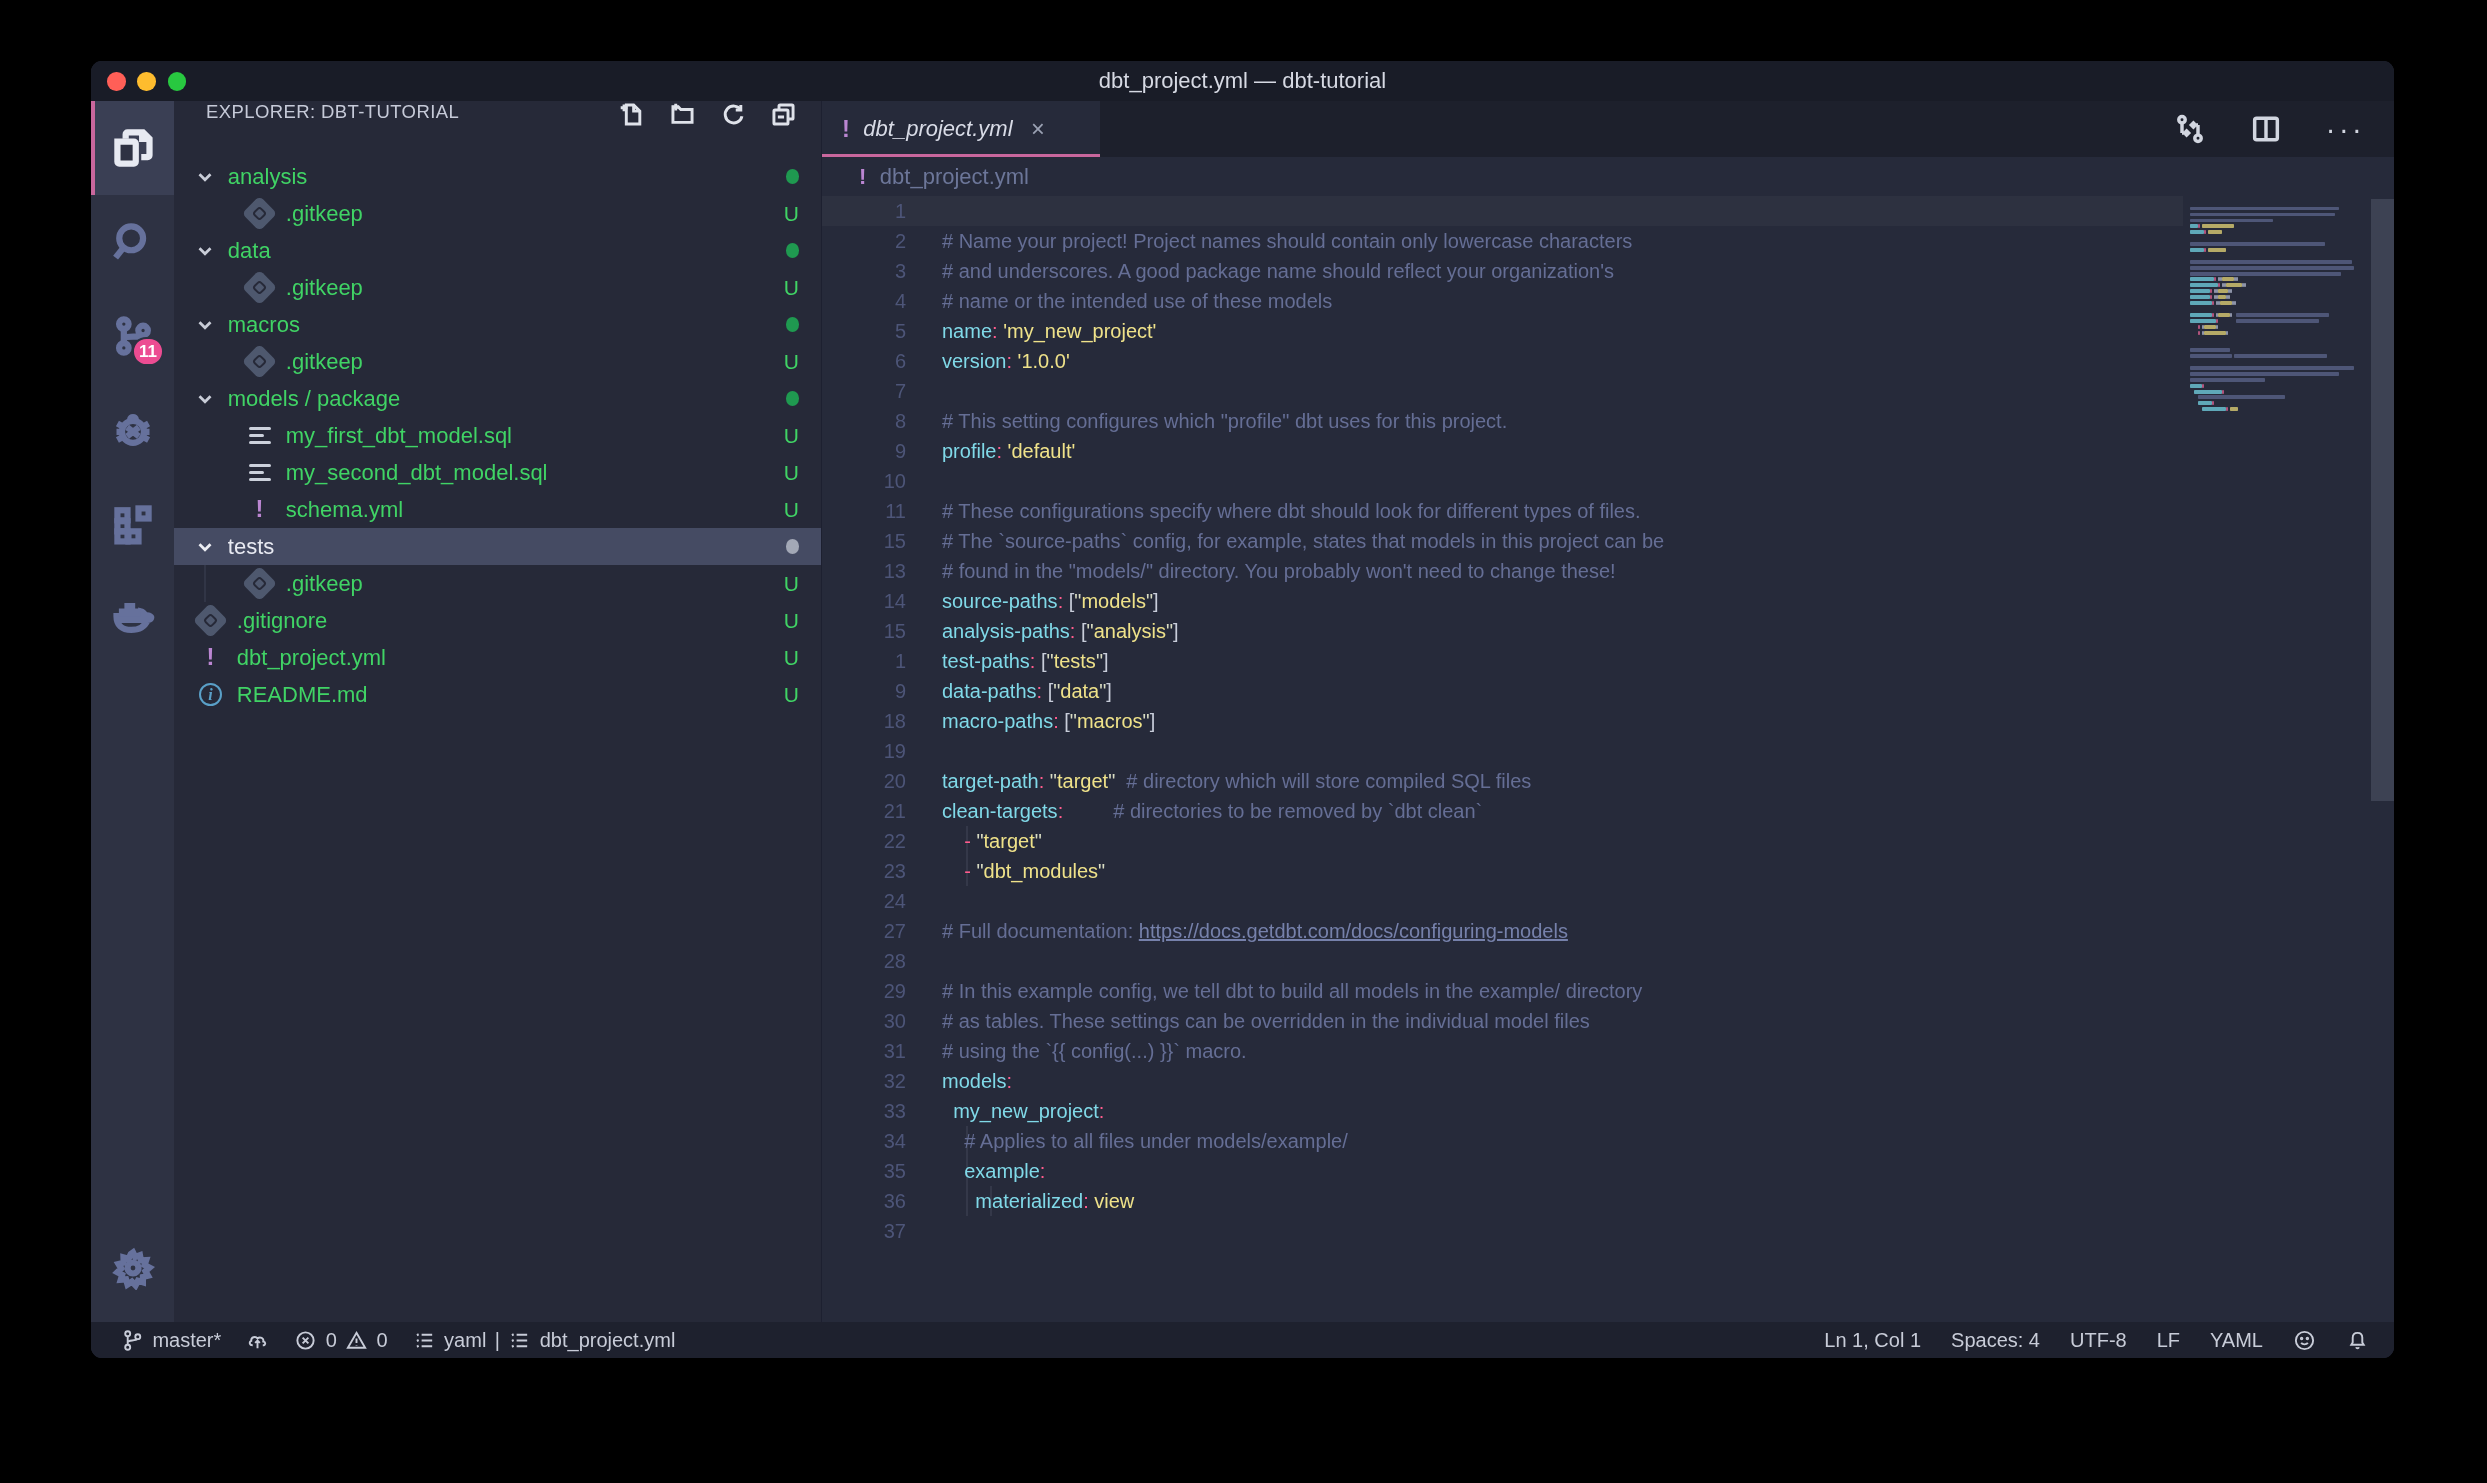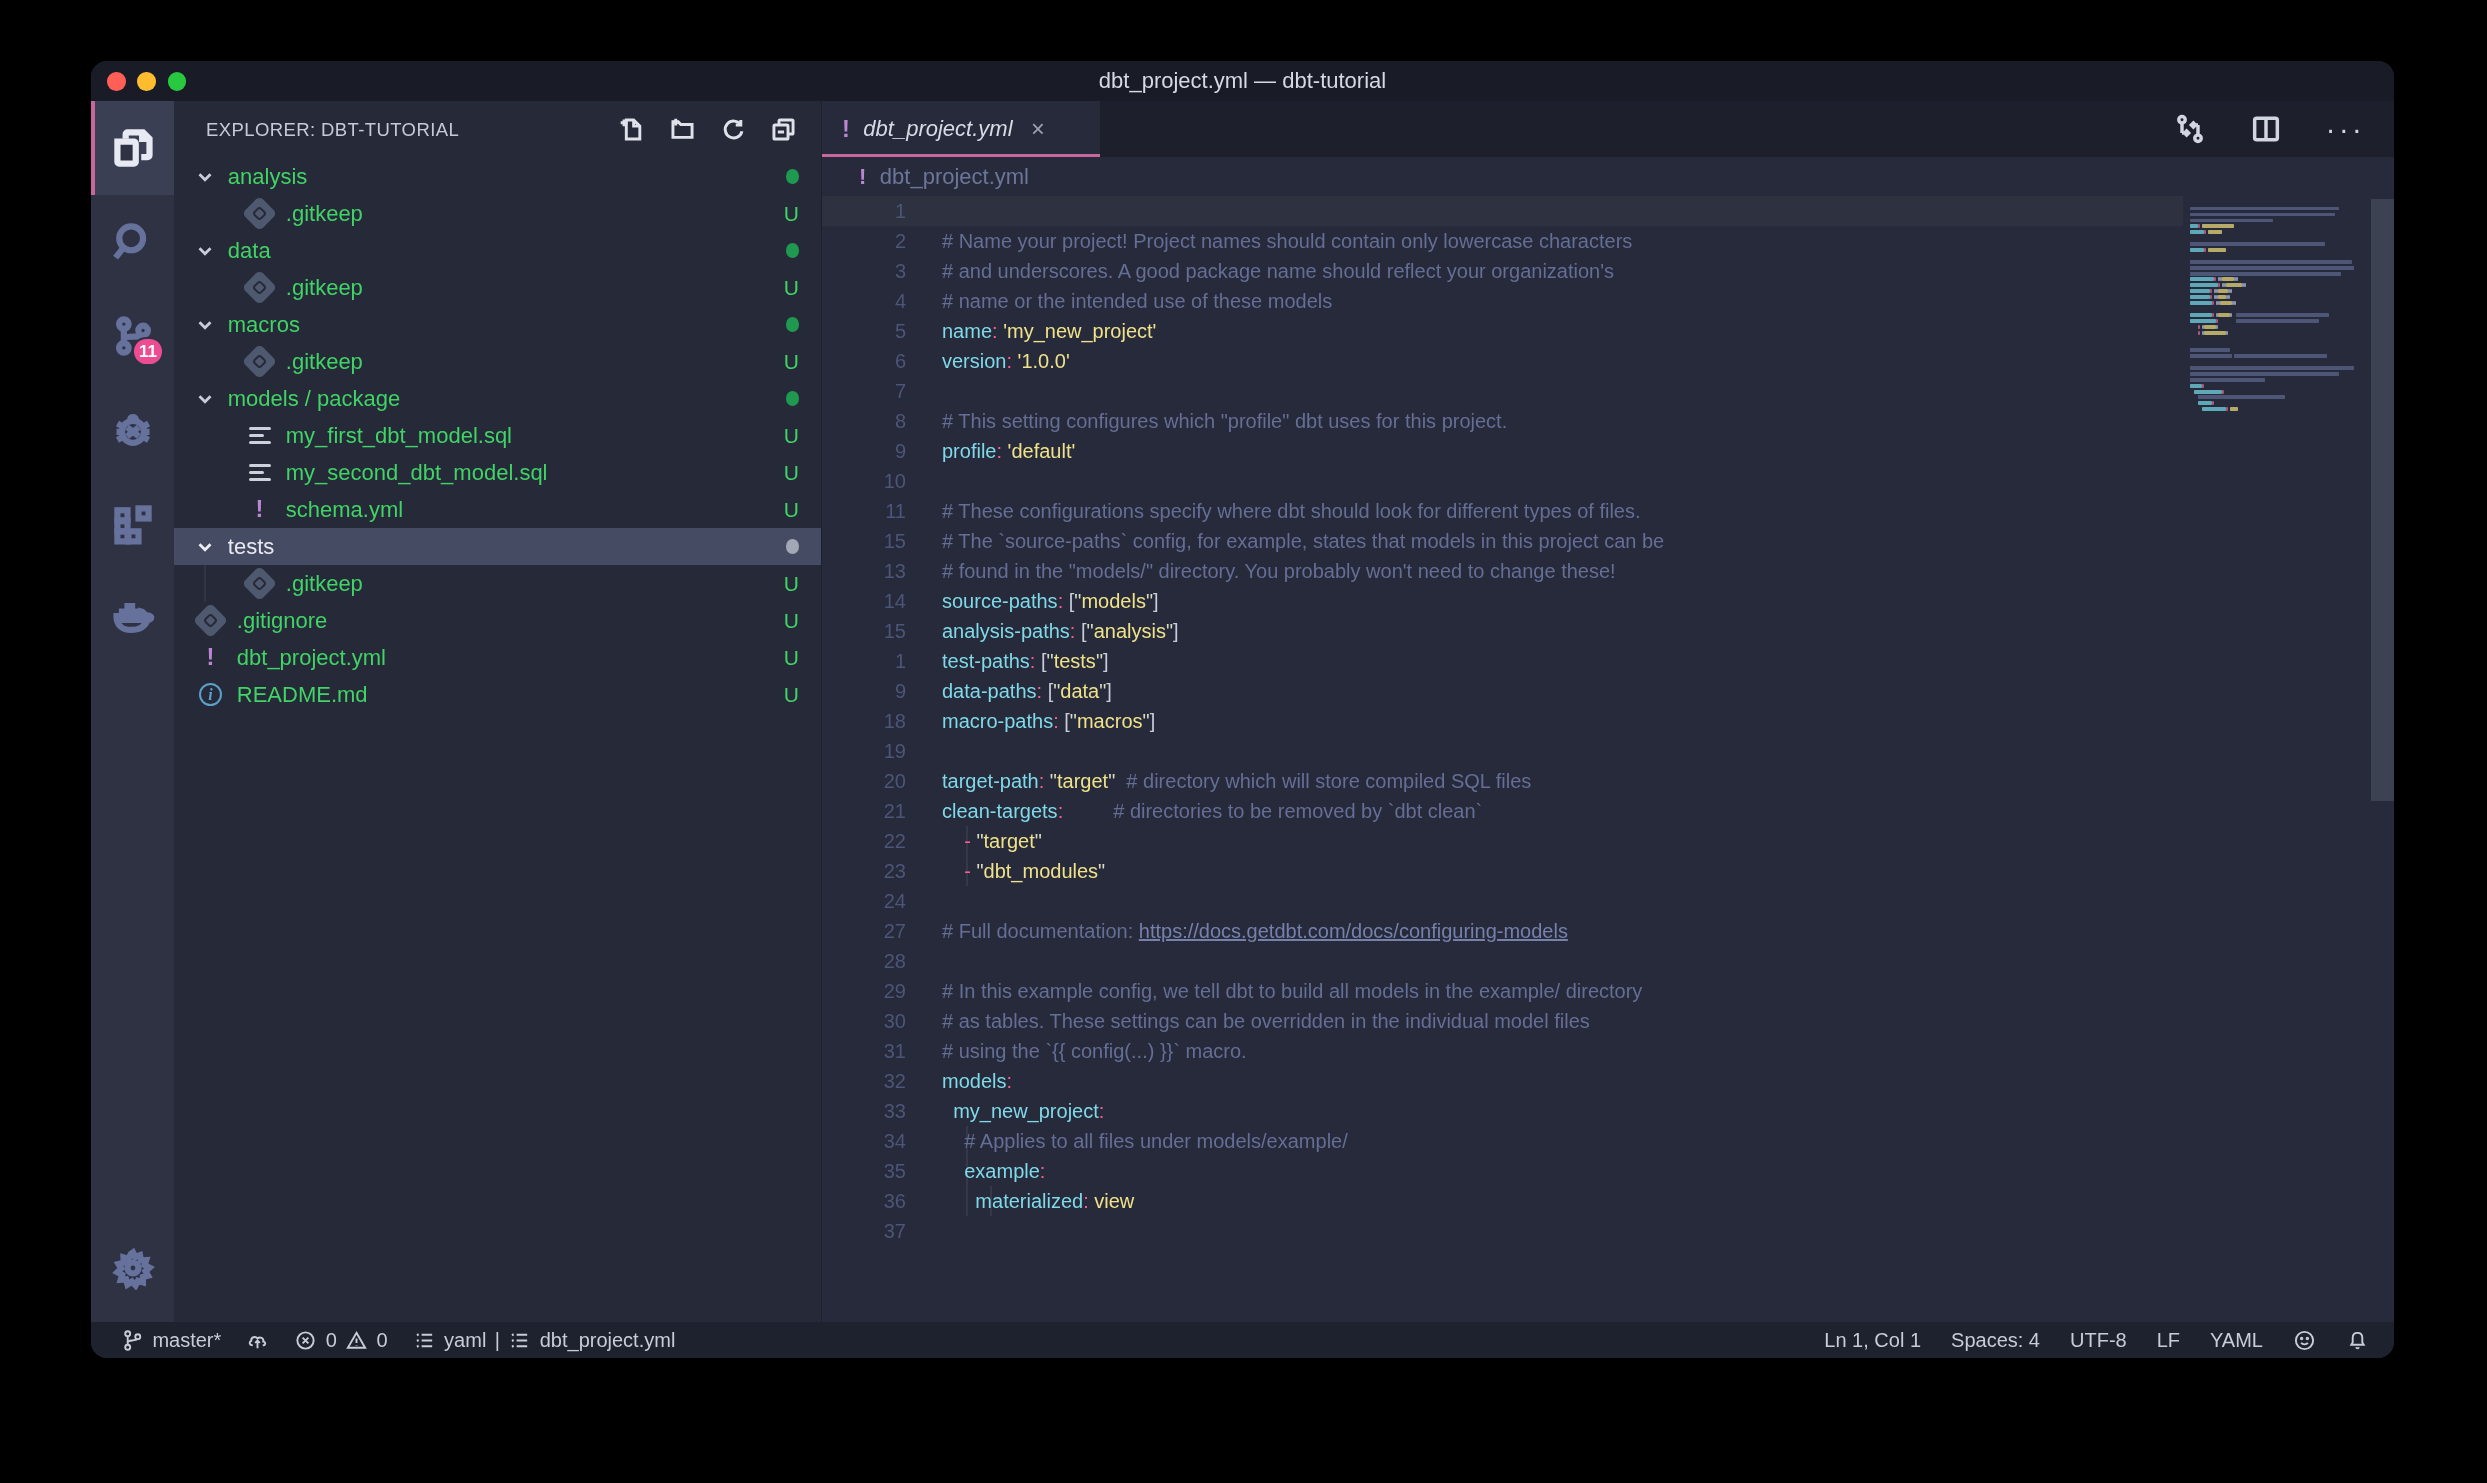--- a/index.html
+++ b/index.html
@@ -1,18 +1,18 @@
 <!DOCTYPE html>
 <html style="font-size:13.5px"><head>
 <meta charset="utf-8">
 <style>
   html,body{margin:0;padding:0;background:#000;width:2487px;height:1484px;overflow:hidden;}
   *{box-sizing:border-box;font-family:"Liberation Sans",sans-serif;}
   #stage{position:relative;width:2487px;height:1484px;background:#000;}
-  #window{position:absolute;left:91px;top:61px;width:2303px;height:1297px;background:#262a3a;border-radius:16px;overflow:hidden;display:flex;flex-direction:column;}
+  #window{position:absolute;left:91px;top:61px;width:2303px;height:1297px;background:#262a3a;border-radius:11px;overflow:hidden;display:flex;flex-direction:column;}
 
   
   .titlebar{height:40px;flex:0 0 40px;background:#191c27;position:relative;display:flex;align-items:center;justify-content:center;}
   .traffic{position:absolute;left:16px;top:11px;display:flex;gap:11.8px;}
   .tl{width:18.5px;height:18.5px;border-radius:50%;}
   .tl.red{background:#ff5f57;}.tl.yellow{background:#febc2e;}.tl.green{background:#28c840;}
   .wintitle{color:#d6d9e3;font-size:22px;}
 
   
   .main{flex:1;display:flex;min-height:0;}
@@ -22,21 +22,21 @@
   .act-item{height:94px;display:flex;align-items:center;justify-content:center;position:relative;cursor:pointer;}
   .act-item svg{width:44px;height:44px;stroke:#66719c;fill:none;stroke-width:3.4;}
   .act-item.active{background:#3a3f54;}
   .act-item.active:before{content:"";position:absolute;left:0;top:0;bottom:0;width:4.2px;background:#c9679d;}
   .act-item.active svg{stroke:#e7eaf2;}
   .act-badge{position:absolute;right:10px;bottom:17px;background:#ec4c92;color:#fff;font-size:17px;font-weight:bold;min-width:32px;height:29px;border-radius:14.3px;display:flex;align-items:center;justify-content:center;border:2.5px solid #2e3243;}
   .act-bottom{position:absolute;bottom:6.7px;left:0;width:83px;}
 
   
   .sidebar{flex:0 0 648px;background:#262938;display:flex;flex-direction:column;border-right:0.8px solid #1d2030;}
-  .sb-header{height:57px;display:flex;align-items:center;padding:0 23.6px 0 32px;}
+  .sb-header{height:57px;display:flex;padding:0 23.6px 0 32px;}
   .sb-title{color:#c6cad8;font-size:18.5px;letter-spacing:0.4px;flex:1;}
   .sb-actions{display:flex;gap:23.6px;}
   .sb-actions svg{width:27px;height:27px;stroke:#dfe2ea;fill:none;stroke-width:2.6;cursor:pointer;}
   .tree{flex:1;overflow:hidden;}
   .trow{height:37px;display:flex;align-items:center;position:relative;font-size:22px;color:#40d365;cursor:pointer;}
   .trow .lbl{flex:1;white-space:nowrap;overflow:hidden;}
   .trow.selected{background:#454b63;color:#e8eaf2;}
   .chev{margin-left:20px;margin-right:11.8px;width:22px;height:22px;stroke:#c9cdd8;fill:none;stroke-width:3;}
   .trow.selected .chev{stroke:#eceef4;}
   .ficon{width:29px;height:29px;display:flex;align-items:center;justify-content:center;flex:0 0 29px;margin-right:11.8px;}

